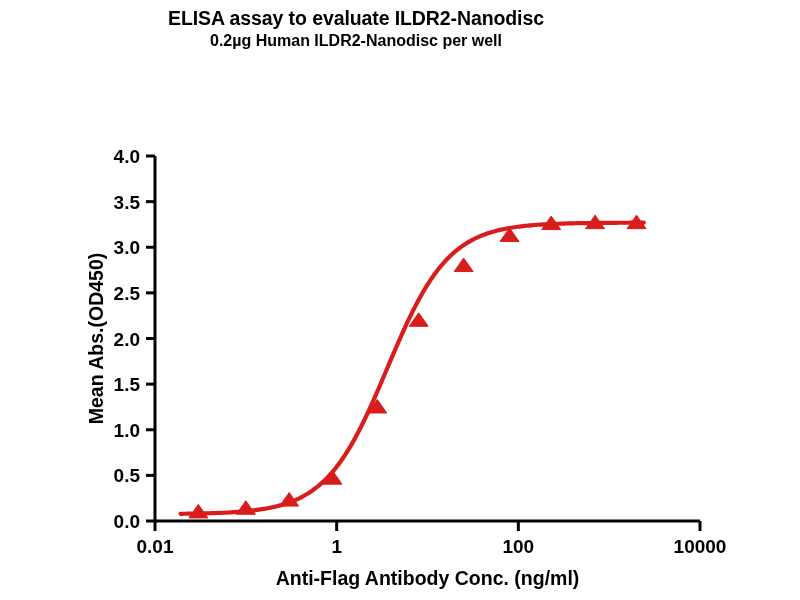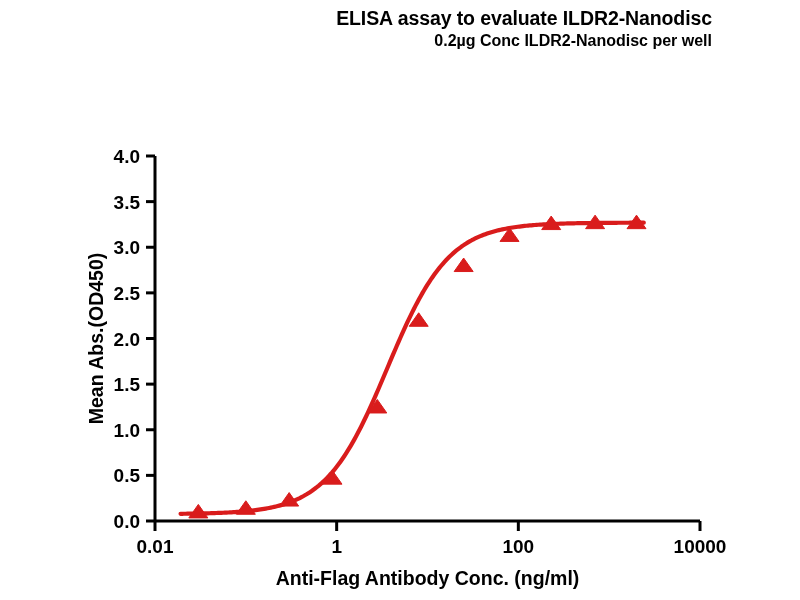--- a/index.html
+++ b/index.html
@@ -19,21 +19,21 @@
     position: absolute;
     left: 0; top: 0;
     width: 800px;
     height: 600px;
   }
   .title-block {
     position: absolute;
     left: 0;
     top: 6px;
     width: 712px;
-    text-align: right;
+    text-align: center;
   }
   .title-main {
     font-size: 19.5px;
     font-weight: bold;
     letter-spacing: -0.1px;
     line-height: 24px;
     white-space: nowrap;
   }
   .title-sub {
     font-size: 16px;
@@ -61,21 +61,21 @@
     fill: #000000;
   }
 </style>
 </head>
 <body>
 
 <div id="figure">
 
   <div class="title-block">
     <div class="title-main">ELISA assay to evaluate ILDR2-Nanodisc</div>
-    <div class="title-sub">0.2µg Conc ILDR2-Nanodisc per well</div>
+    <div class="title-sub">0.2µg Human ILDR2-Nanodisc per well</div>
   </div>
 
   <svg class="plot" viewBox="0 0 800 600">
     <g id="axes-group">
         <line x1="155" y1="156" x2="155" y2="521" stroke="#000000" stroke-width="3"></line>
         <line x1="155" y1="521" x2="700" y2="521" stroke="#000000" stroke-width="3"></line>
         <line x1="146" y1="521" x2="155" y2="521" stroke="#000000" stroke-width="3"></line>
         <line x1="146" y1="475.375" x2="155" y2="475.375" stroke="#000000" stroke-width="3"></line>
         <line x1="146" y1="429.75" x2="155" y2="429.75" stroke="#000000" stroke-width="3"></line>
         <line x1="146" y1="384.125" x2="155" y2="384.125" stroke="#000000" stroke-width="3"></line>

